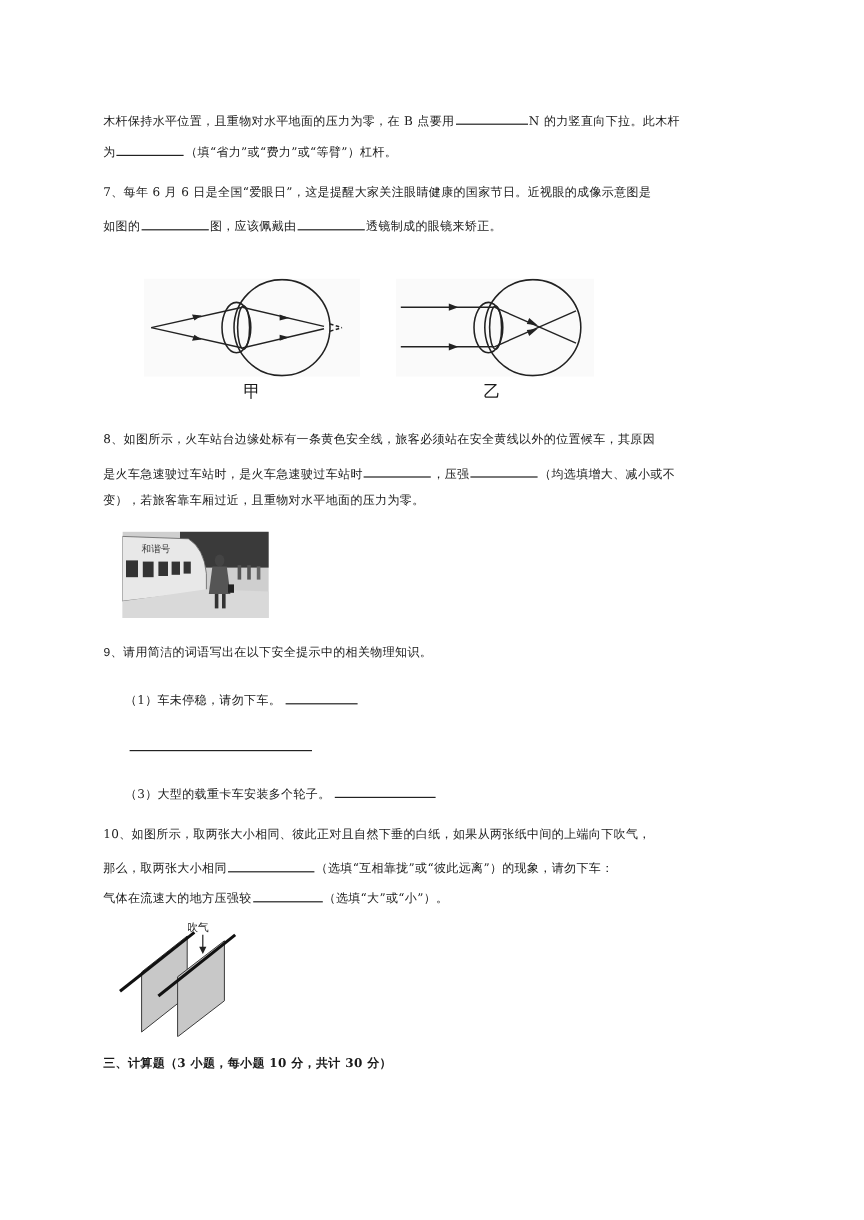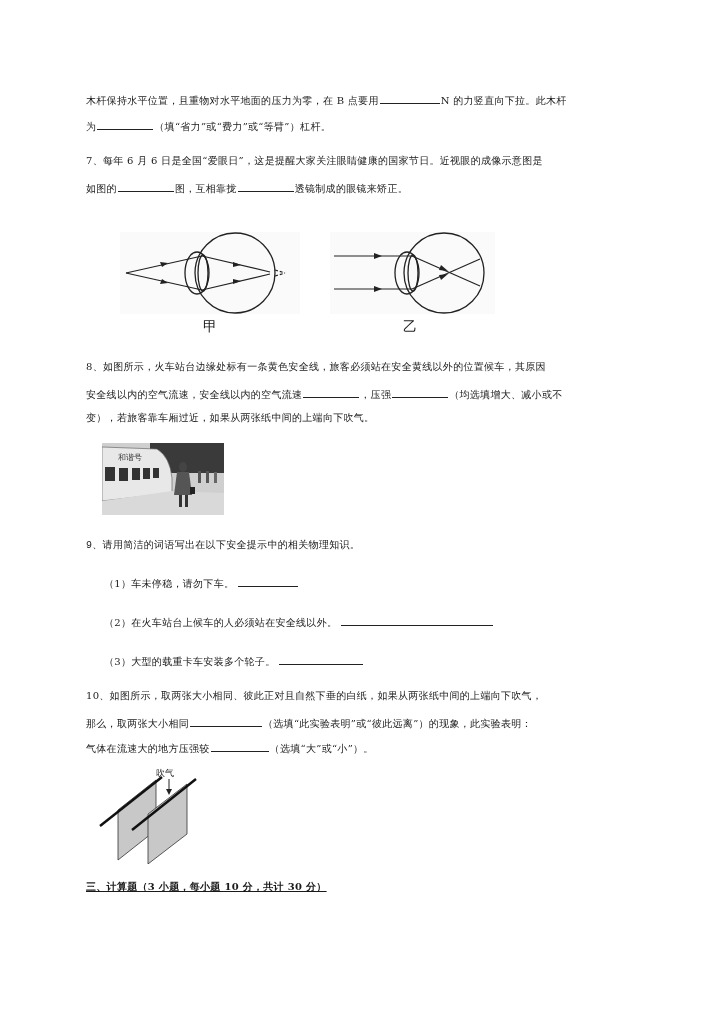--- a/index.html
+++ b/index.html
@@ -2,35 +2,35 @@
 <html><head>
 <meta charset="utf-8">
 <style>
   html, body { margin:0; padding:0; background:#ffffff; }
   body { width:720px; height:1017px; position:relative; overflow:hidden;
          font-family:"DejaVu Serif", "Liberation Serif", serif; color:#1a1a1a; }
   .line { position:absolute; left:86px; font-size:10px; line-height:20px; white-space:nowrap; letter-spacing:0.3px; }
   .blank { display:inline-block; border-bottom:1px solid #222; height:14px; vertical-align:baseline; margin:0 1px; }
   .fig { position:absolute; }
   .caption { position:absolute; font-size:14px; text-align:center; }
-  .bold { font-weight:bold;text-decoration:underline; }
+  .bold { font-weight:bold; }
 </style>
 </head>
 <body>
 
 <div class="line" style="top:89px;">
   <span>木杆保持水平位置，且重物对水平地面的压力为零，在 B 点要用</span><span class="blank" style="width:60px;"></span><span>N 的力竖直向下拉。此木杆</span>
 </div>
 <div class="line" style="top:115px;">
   <span>为</span><span class="blank" style="width:56px;"></span><span>（填“省力”或“费力”或“等臂”）杠杆。</span>
 </div>
 
 <div class="line" style="top:151px;">7、每年 6 月 6 日是全国“爱眼日”，这是提醒大家关注眼睛健康的国家节日。近视眼的成像示意图是</div>
 <div class="line" style="top:177px;">
-  <span>如图的</span><span class="blank" style="width:56px;"></span><span>图，互相靠拢</span><span class="blank" style="width:56px;"></span><span>透镜制成的眼镜来矫正。</span>
+  <span>如图的</span><span class="blank" style="width:56px;"></span><span>图，应该佩戴由</span><span class="blank" style="width:56px;"></span><span>透镜制成的眼镜来矫正。</span>
 </div>
 
 <svg class="fig" style="left:120px; top:232px;" width="180" height="82" viewBox="0 0 180 82">
   <rect x="0" y="0" width="180" height="82" fill="#fafafa"></rect>
   <circle cx="115" cy="41" r="40" fill="none" stroke="#222" stroke-width="1.3"></circle>
   <ellipse cx="77" cy="41" rx="12" ry="21" fill="none" stroke="#222" stroke-width="1.3"></ellipse>
   <ellipse cx="83" cy="41" rx="5" ry="18" fill="none" stroke="#222" stroke-width="1.3"></ellipse>
   <line x1="6" y1="41" x2="82" y2="24" stroke="#222" stroke-width="1.2"></line>
   <line x1="6" y1="41" x2="82" y2="58" stroke="#222" stroke-width="1.2"></line>
   <line x1="82" y1="24" x2="150" y2="40" stroke="#222" stroke-width="1.2"></line>
@@ -55,23 +55,23 @@
   <line x1="82" y1="57" x2="150" y2="27" stroke="#222" stroke-width="1.2"></line>
   <polygon points="52,24 44,21 44,27" fill="#222"></polygon>
   <polygon points="52,57 44,54 44,60" fill="#222"></polygon>
   <polygon points="118,39 111,33 109,38" fill="#222"></polygon>
   <polygon points="118,42 109,43 111,48" fill="#222"></polygon>
 </svg>
 <div class="caption" style="left:395px; top:318px; width:30px;">乙</div>
 
 <div class="line" style="top:357px;">8、如图所示，火车站台边缘处标有一条黄色安全线，旅客必须站在安全黄线以外的位置候车，其原因</div>
 <div class="line" style="top:383px;">
-  <span>安全线以内的空气流速，安全线以内的空气流速</span><span class="blank" style="width:56px;"></span><span>，压强</span><span class="blank" style="width:56px;"></span><span>（均选填增大、减小或不</span>
+  <span>是火车急速驶过车站时，是火车急速驶过车站时</span><span class="blank" style="width:56px;"></span><span>，压强</span><span class="blank" style="width:56px;"></span><span>（均选填增大、减小或不</span>
 </div>
-<div class="line" style="top:408px;">变），若旅客靠车厢过近，如果从两张纸中间的上端向下吹气。</div>
+<div class="line" style="top:408px;">变），若旅客靠车厢过近，且重物对水平地面的压力为零。</div>
 
 <svg class="fig" style="left:102px; top:443px;" width="122" height="72" viewBox="0 0 122 72">
   <rect x="0" y="0" width="122" height="72" fill="#cfcfcf"></rect>
   <rect x="48" y="0" width="74" height="30" fill="#3a3a3a"></rect>
   <path d="M0,4 L55,6 Q68,14 70,35 L70,50 L0,58 Z" fill="#e8e8e8" stroke="#555" stroke-width="0.6"></path>
   <rect x="3" y="24" width="10" height="14" fill="#333"></rect>
   <rect x="17" y="25" width="9" height="13" fill="#333"></rect>
   <rect x="30" y="25" width="8" height="12" fill="#333"></rect>
   <rect x="41" y="25" width="7" height="11" fill="#333"></rect>
   <rect x="51" y="25" width="6" height="10" fill="#333"></rect>
@@ -85,29 +85,29 @@
   <rect x="96" y="28" width="3" height="12" fill="#555"></rect>
   <rect x="104" y="28" width="3" height="12" fill="#555"></rect>
   <rect x="112" y="29" width="3" height="11" fill="#666"></rect>
 </svg>
 
 <div class="line" style="top:536px;font-family:Liberation Mono, monospace;">9、请用简洁的词语写出在以下安全提示中的相关物理知识。</div>
 <div class="line" style="top:572px; left:104px;">
   <span>（1）车未停稳，请勿下车。</span><span class="blank" style="width:60px; margin-left:4px;"></span>
 </div>
 <div class="line" style="top:611px; left:104px;">
-  <span>（2）在火车站台上候车的人必须站在安全线以外。</span><span class="blank" style="width:152px; margin-left:4px;"></span>
+  <span class="blank" style="width:152px; margin-left:4px;"></span>
 </div>
 <div class="line" style="top:650px; left:104px;text-align:center;">
   <span>（3）大型的载重卡车安装多个轮子。</span><span class="blank" style="width:84px; margin-left:4px;"></span>
 </div>
 
 <div class="line" style="top:686px;text-align:center;">10、如图所示，取两张大小相同、彼此正对且自然下垂的白纸，如果从两张纸中间的上端向下吹气，</div>
 <div class="line" style="top:712px;">
-  <span>那么，取两张大小相同</span><span class="blank" style="width:72px;"></span><span>（选填“此实验表明”或“彼此远离”）的现象，此实验表明：</span>
+  <span>那么，取两张大小相同</span><span class="blank" style="width:72px;"></span><span>（选填“互相靠拢”或“彼此远离”）的现象，请勿下车：</span>
 </div>
 <div class="line" style="top:737px;">
   <span>气体在流速大的地方压强较</span><span class="blank" style="width:58px;"></span><span>（选填“大”或“小”）。</span>
 </div>
 
 <svg class="fig" style="left:96px; top:764px;" width="120" height="100" viewBox="0 0 120 100">
   <text x="60" y="12" font-size="9" fill="#222" font-family="DejaVu Sans, sans-serif">吹气</text>
   <line x1="73" y1="15" x2="73" y2="27" stroke="#222" stroke-width="1"></line>
   <polygon points="73,31 70,25 76,25" fill="#222"></polygon>
   <polygon points="22,46 60,16 60,66 22,96" fill="#c8c8c8" stroke="#333" stroke-width="0.8"></polygon>

